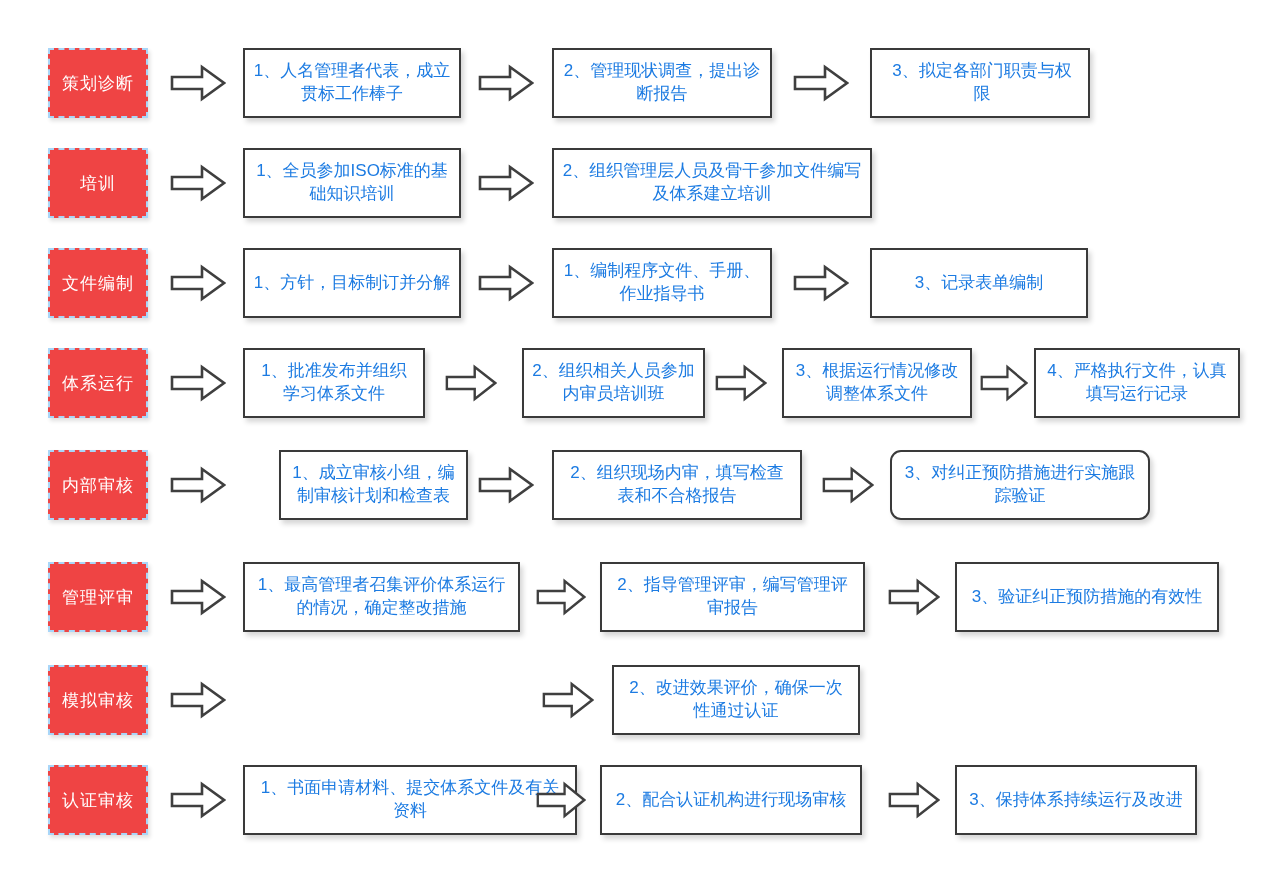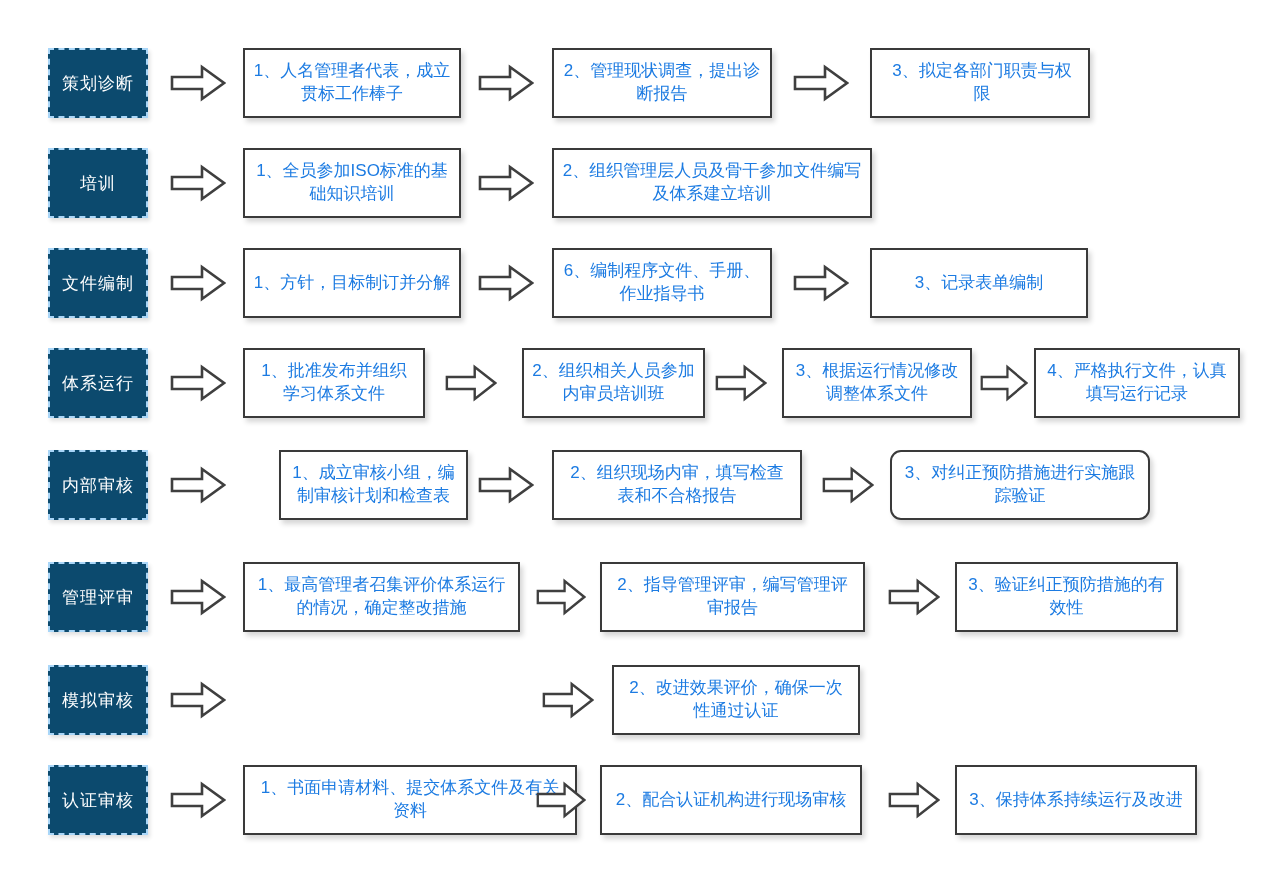--- a/index.html
+++ b/index.html
@@ -6,21 +6,21 @@
   .canvas{
     position:relative;
     width:1266px;height:869px;
     background:#ffffff;
     font-family:"Liberation Sans","DejaVu Sans",sans-serif;
     overflow:hidden;
   }
   .lbl{
     position:absolute;
     width:100px;height:70px;
-    background:#0c4a6e;
+    background:#ef4444;
     border:2px dashed #A9D6F8;
     box-sizing:border-box;
     color:#ffffff;
     font-size:17px;
     display:flex;align-items:center;justify-content:center;
     text-align:center;
     box-shadow:2px 3px 4px rgba(0,0,0,0.12);
     letter-spacing:1px;
   }
   .step{
@@ -70,21 +70,21 @@
   <div class="step" style="left:552px;top:148px;width:320px;">2、组织管理层人员及骨干参加文件编写及体系建立培训</div>
 
   <div class="lbl" style="left:48px;top:248px;">文件编制</div>
   <svg class="arr" style="left:170px;top:264px;width:56px;" viewBox="0 0 56 38" preserveAspectRatio="none">
       <path d="M2 13h30V3l22 16-22 16V25H2z"></path>
     </svg>
   <div class="step" style="left:243px;top:248px;width:218px;">1、方针，目标制订并分解</div>
   <svg class="arr" style="left:478px;top:264px;width:56px;" viewBox="0 0 56 38" preserveAspectRatio="none">
       <path d="M2 13h30V3l22 16-22 16V25H2z"></path>
     </svg>
-  <div class="step" style="left:552px;top:248px;width:220px;">6、编制程序文件、手册、作业指导书</div>
+  <div class="step" style="left:552px;top:248px;width:220px;">1、编制程序文件、手册、作业指导书</div>
   <svg class="arr" style="left:793px;top:264px;width:56px;" viewBox="0 0 56 38" preserveAspectRatio="none">
       <path d="M2 13h30V3l22 16-22 16V25H2z"></path>
     </svg>
   <div class="step" style="left:870px;top:248px;width:218px;">3、记录表单编制</div>
 
   <div class="lbl" style="left:48px;top:348px;">体系运行</div>
   <svg class="arr" style="left:170px;top:364px;width:56px;" viewBox="0 0 56 38" preserveAspectRatio="none">
       <path d="M2 13h30V3l22 16-22 16V25H2z"></path>
     </svg>
   <div class="step" style="left:243px;top:348px;width:182px;">1、批准发布并组织学习体系文件</div>
@@ -120,21 +120,21 @@
       <path d="M2 13h30V3l22 16-22 16V25H2z"></path>
     </svg>
   <div class="step" style="left:243px;top:562px;width:277px;">1、最高管理者召集评价体系运行的情况，确定整改措施</div>
   <svg class="arr" style="left:536px;top:578px;width:50px;" viewBox="0 0 56 38" preserveAspectRatio="none">
       <path d="M2 13h30V3l22 16-22 16V25H2z"></path>
     </svg>
   <div class="step" style="left:600px;top:562px;width:265px;">2、指导管理评审，编写管理评审报告</div>
   <svg class="arr" style="left:888px;top:578px;width:52px;" viewBox="0 0 56 38" preserveAspectRatio="none">
       <path d="M2 13h30V3l22 16-22 16V25H2z"></path>
     </svg>
-  <div class="step" style="left:955px;top:562px;width:223px;">3、验证纠正预防措施的有效性</div>
+  <div class="step" style="left:955px;top:562px;width:264px;">3、验证纠正预防措施的有效性</div>
 
   <div class="lbl" style="left:48px;top:665px;">模拟审核</div>
   <svg class="arr" style="left:170px;top:681px;width:56px;" viewBox="0 0 56 38" preserveAspectRatio="none">
       <path d="M2 13h30V3l22 16-22 16V25H2z"></path>
     </svg>
   <svg class="arr" style="left:542px;top:681px;width:52px;" viewBox="0 0 56 38" preserveAspectRatio="none">
       <path d="M2 13h30V3l22 16-22 16V25H2z"></path>
     </svg>
   <div class="step" style="left:612px;top:665px;width:248px;">2、改进效果评价，确保一次性通过认证</div>
 

